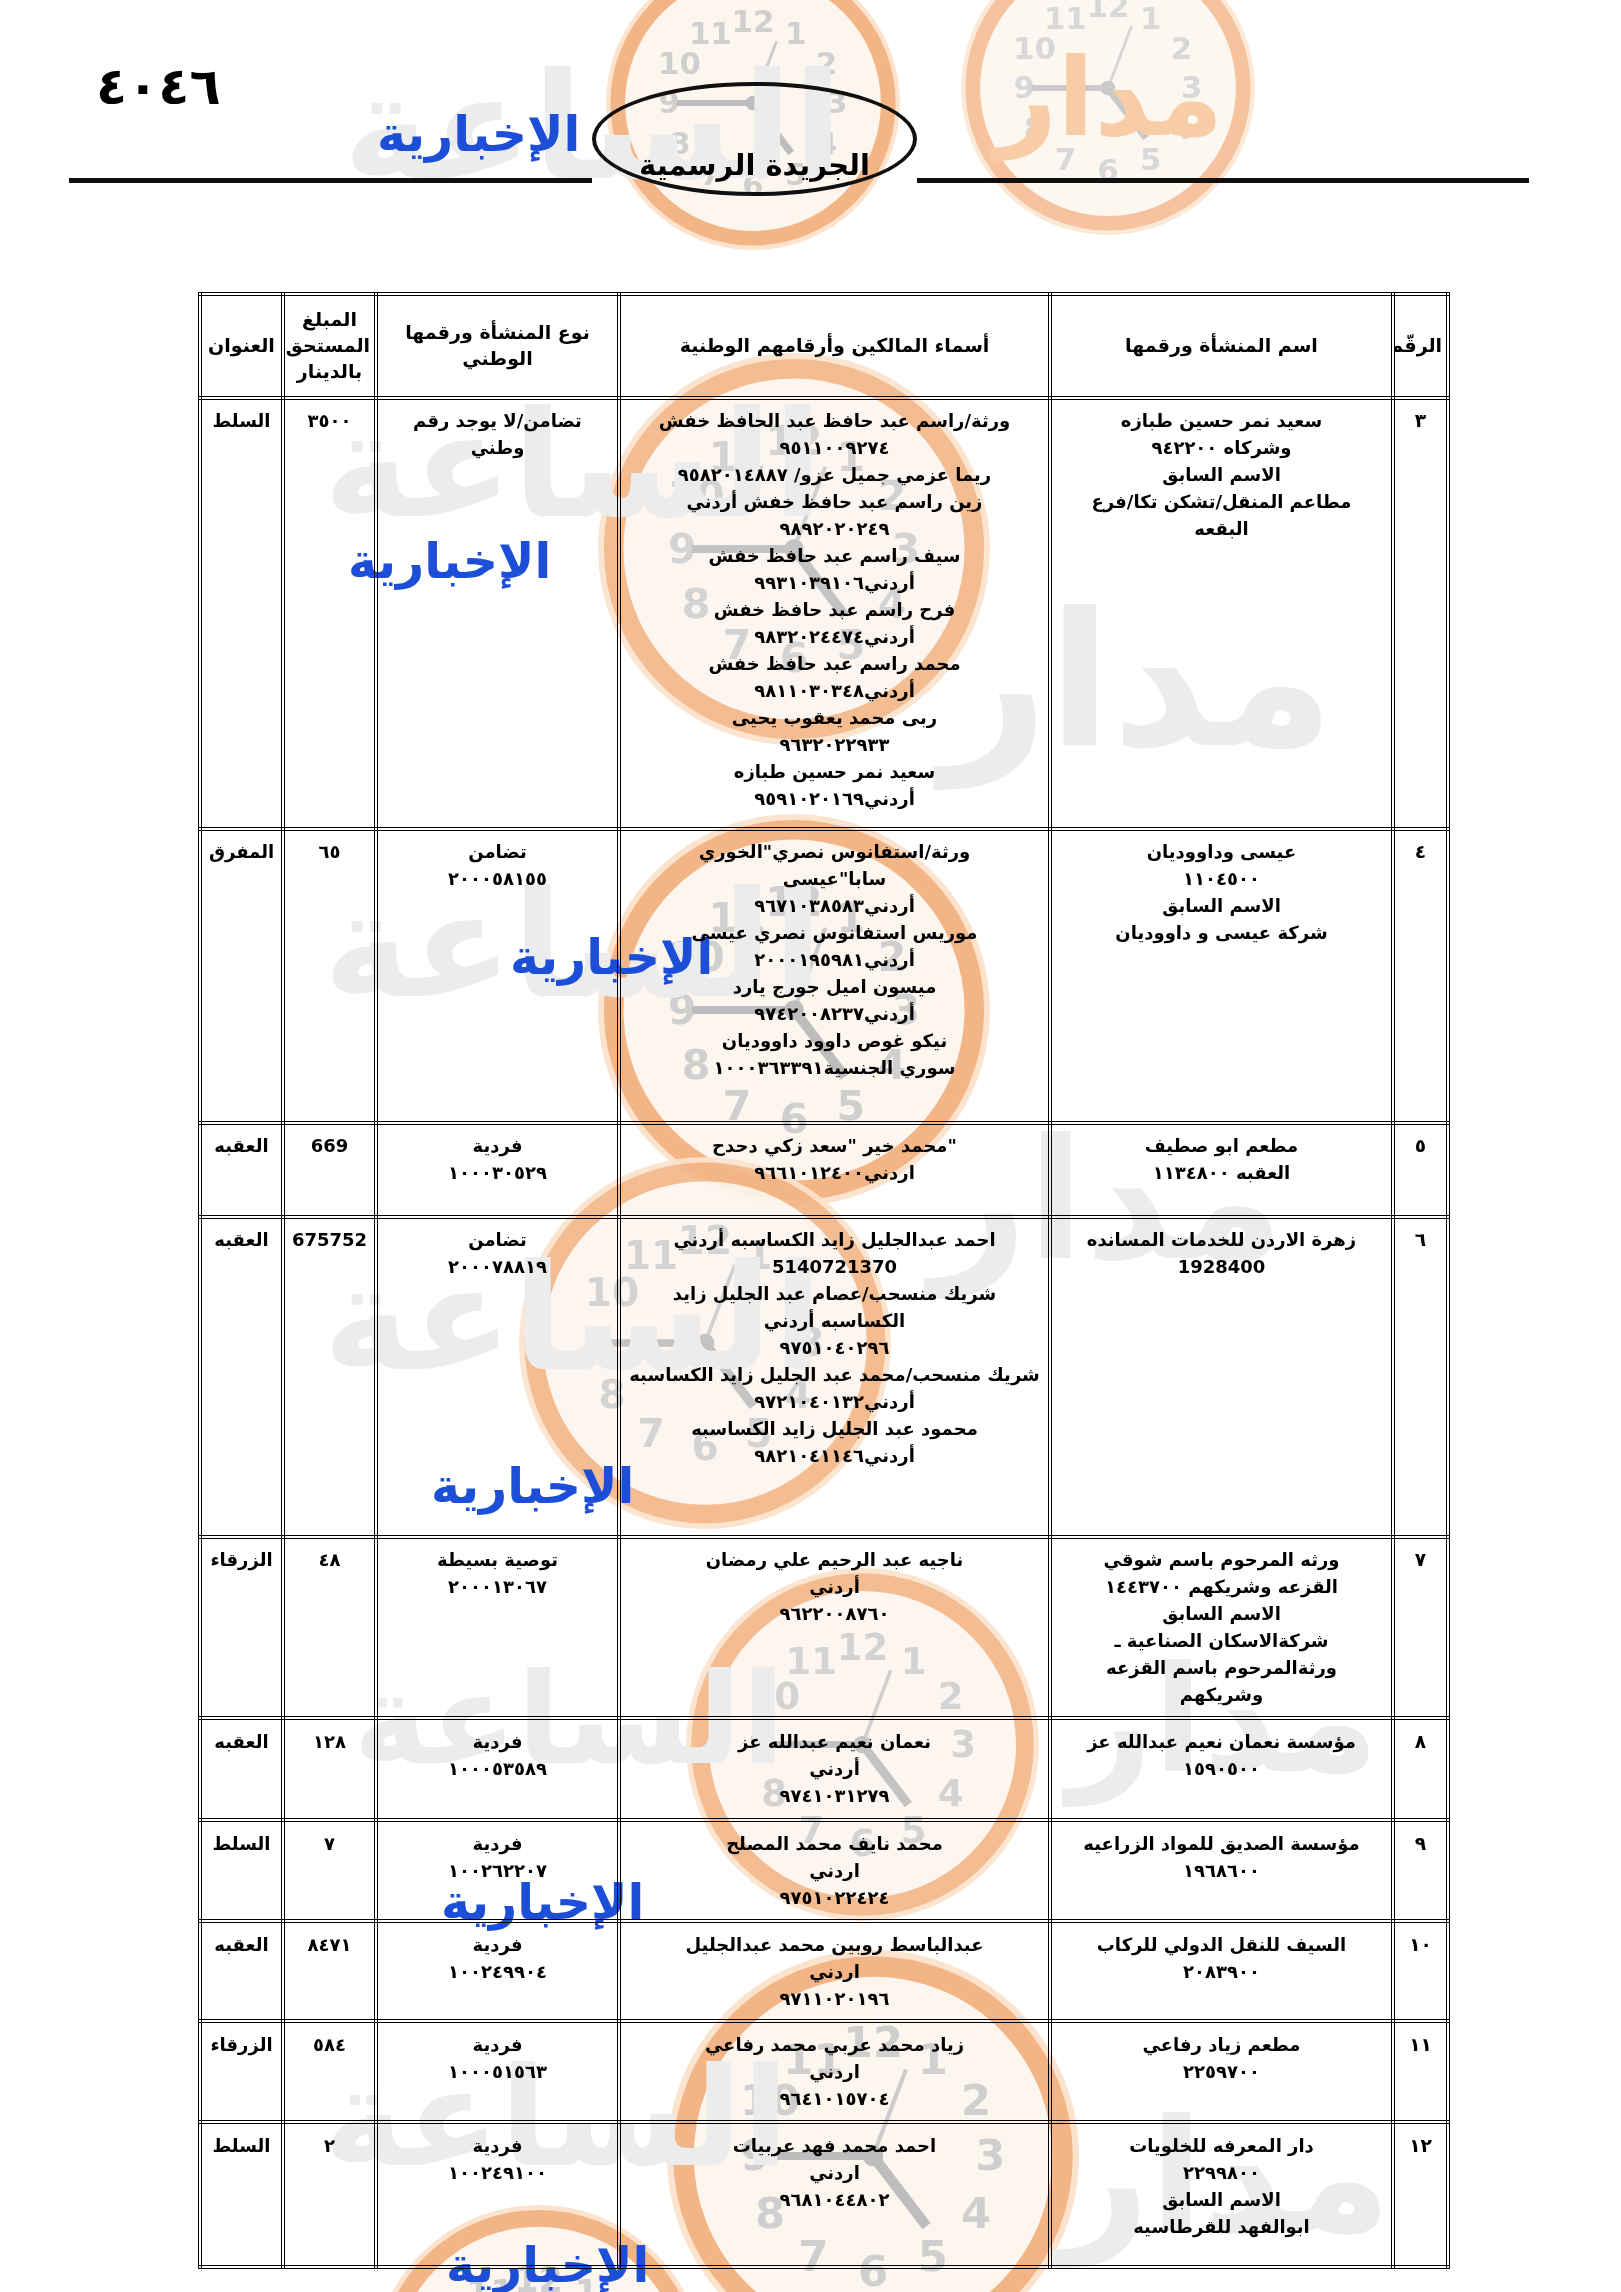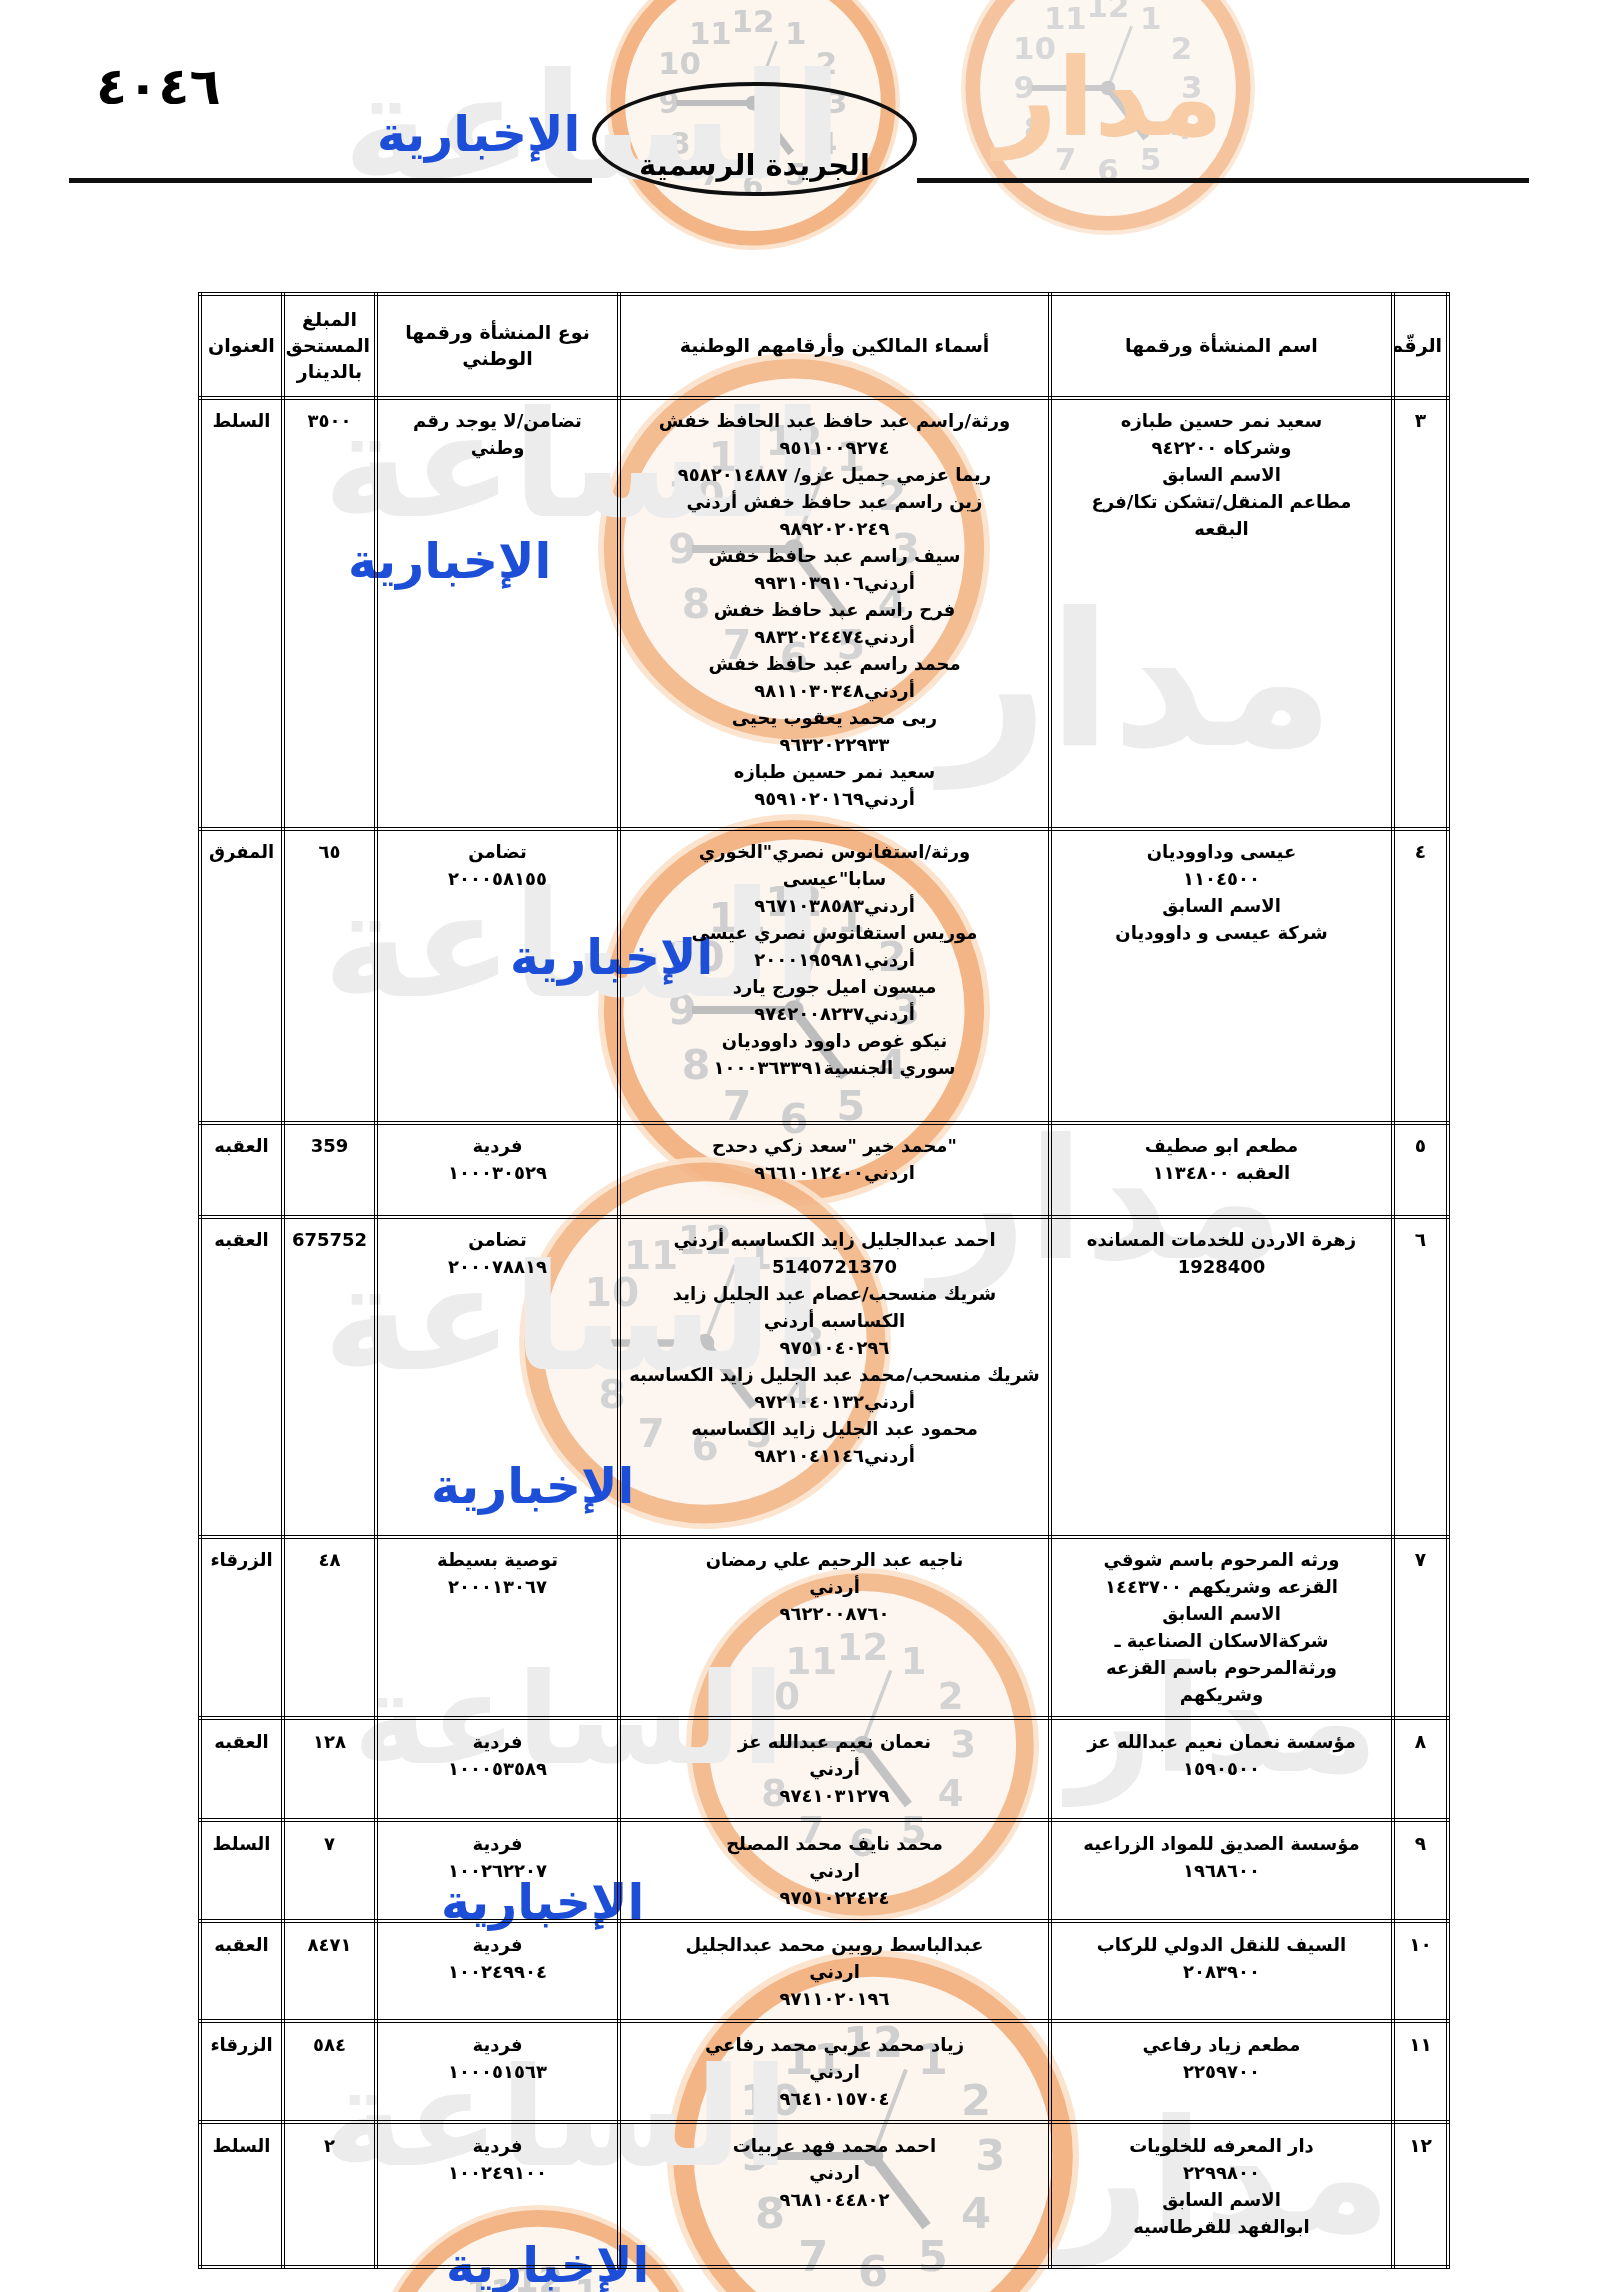--- a/index.html
+++ b/index.html
@@ -235,21 +235,21 @@
         <td>المفرق</td>
       </tr>
       <tr style="height:94px">
         <td class="num">٥</td>
         <td>مطعم ابو صطيف
 العقبه ١١٣٤٨٠٠</td>
         <td>"محمد خير "سعد زكي دحدح
 اردني٩٦٦١٠١٢٤٠٠</td>
         <td>فردية
 ١٠٠٠٣٠٥٢٩</td>
-        <td>359</td>
+        <td>669</td>
         <td>العقبه</td>
       </tr>
       <tr style="height:320px">
         <td class="num">٦</td>
         <td>زهرة الاردن للخدمات المسانده
 1928400</td>
         <td>احمد عبدالجليل زايد الكساسبه أردني
 5140721370
 شريك منسحب/عصام عبد الجليل زايد
 الكساسبه أردني

